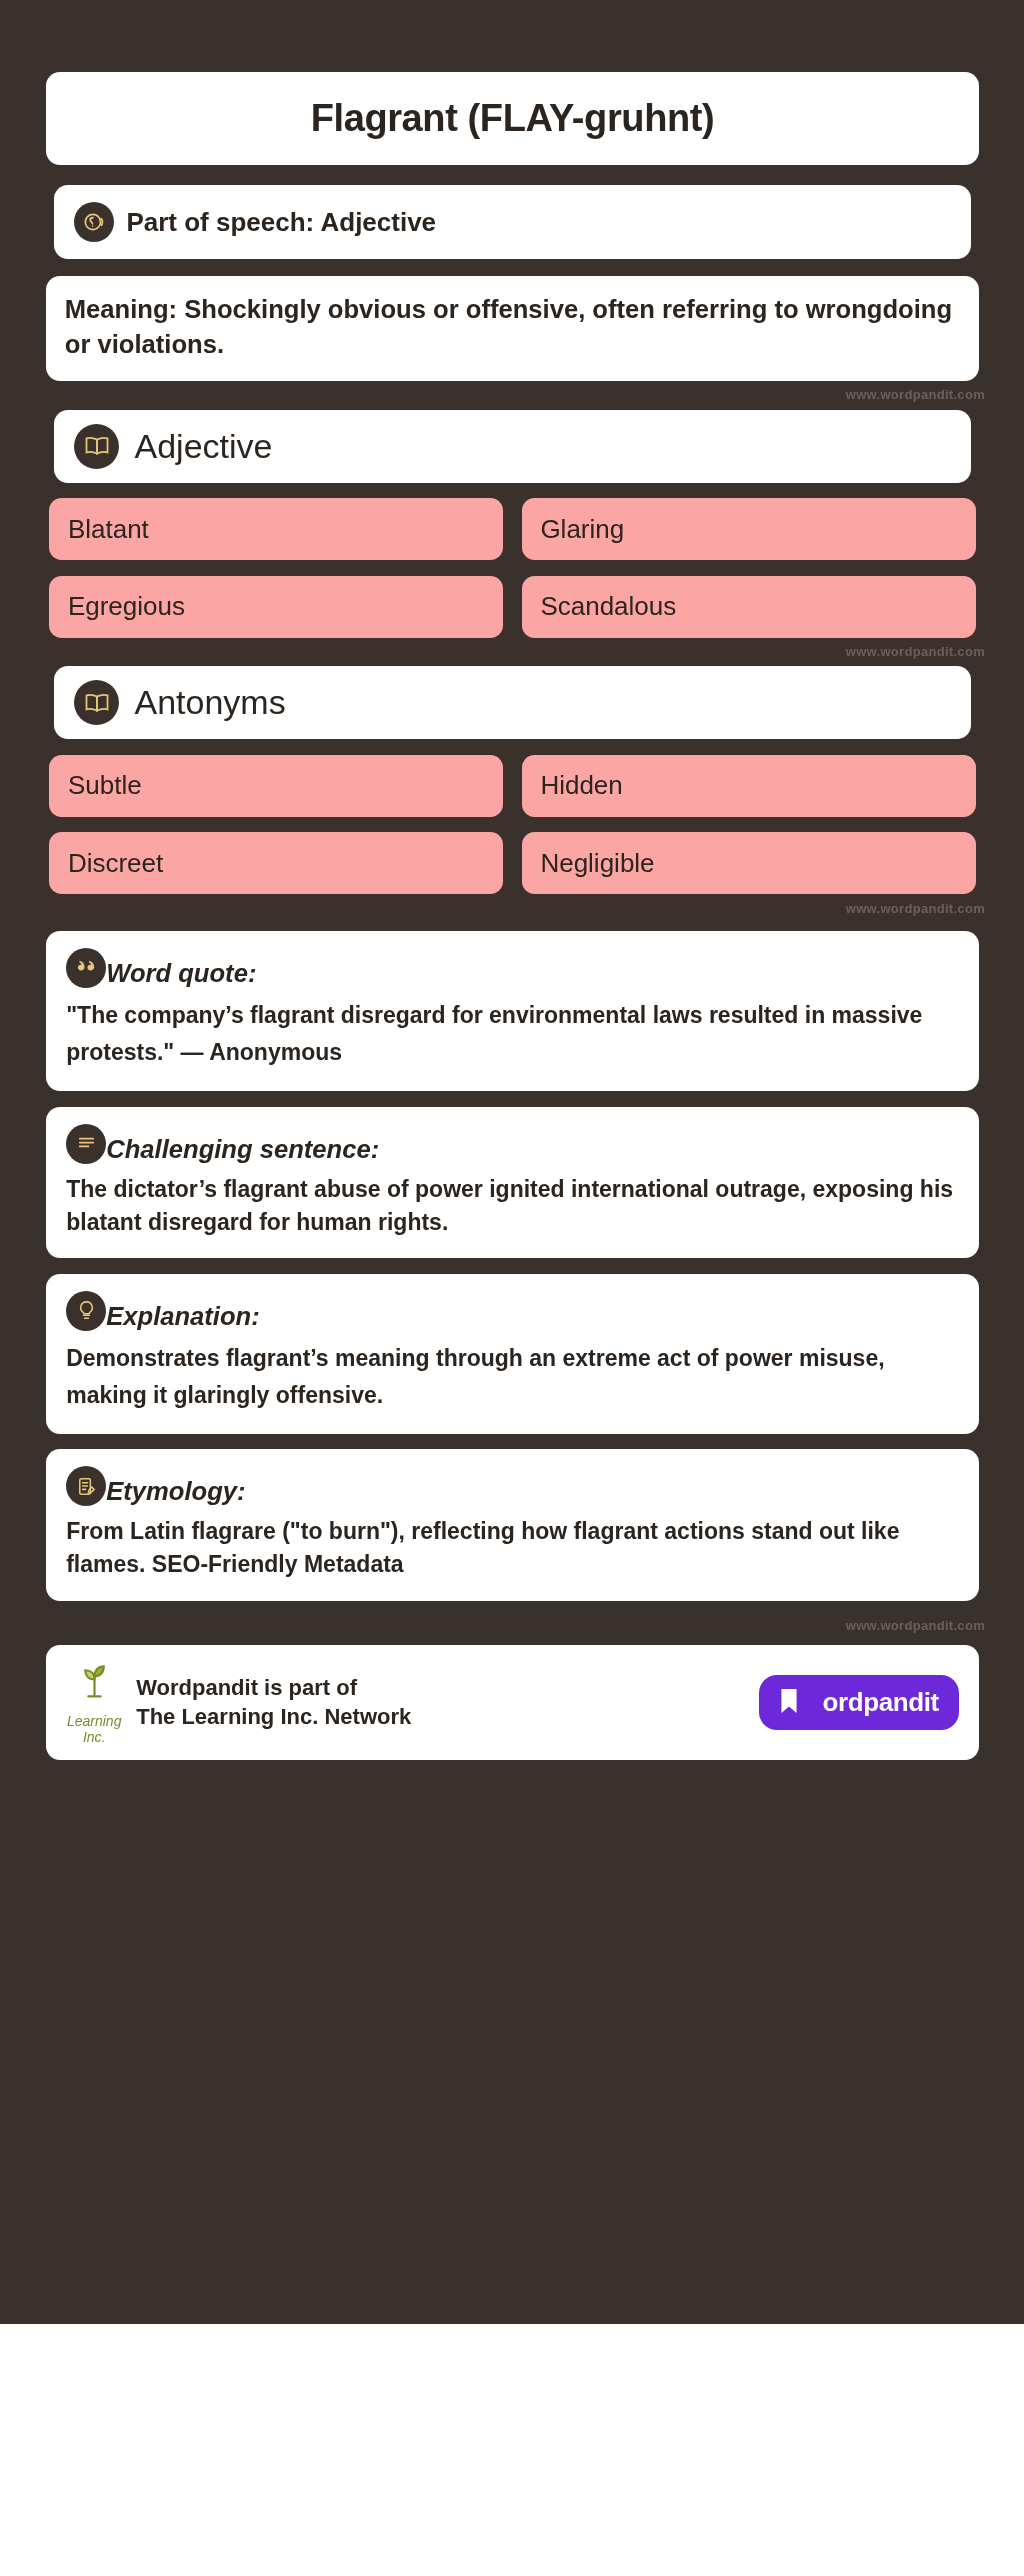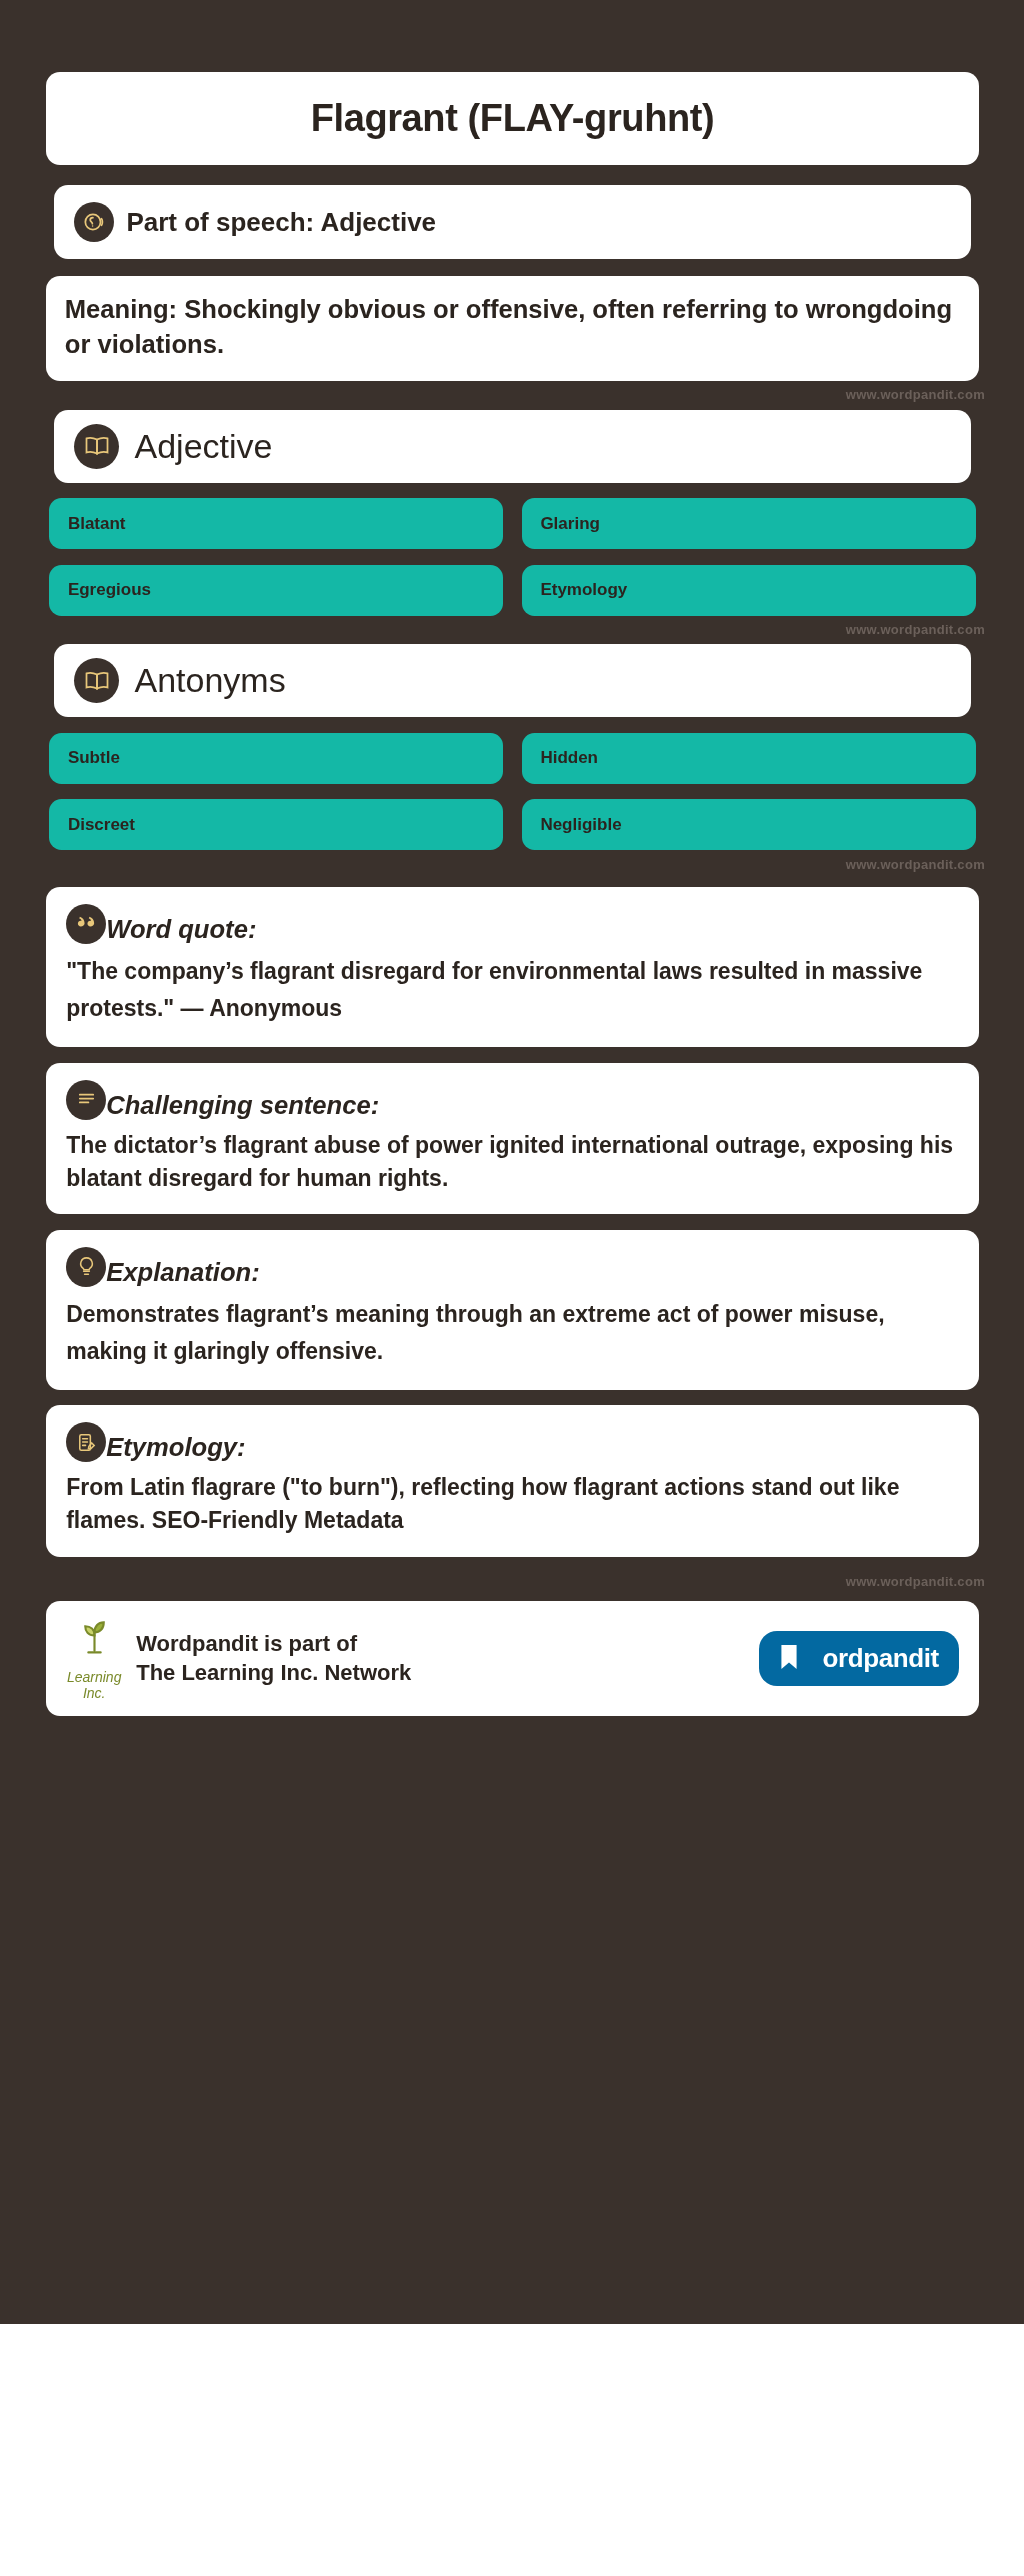--- a/index.html
+++ b/index.html
@@ -84,25 +84,25 @@
   }
   
   .word-grid {
     display: grid;
     grid-template-columns: 1fr 1fr;
     gap: 15.5px 18.6px;
     margin: 15.5px 9.3px 0 9.3px;
   }
   .word-card {
     padding: 15.5px 18.6px;
-    font-size: 17px;
-    font-weight: bold;
+    font-size: 26px;
+    font-weight: normal;
     color: #2b241f;
     border-radius: 12.4px;
-    background: #14b8a6;
+    background: #fca5a5;
   }
   
   .icon-circle {
     width: 40px;
     height: 40px;
     border-radius: 50%;
     background: #3a312c;
     display: inline-flex;
     align-items: center;
     justify-content: center;
@@ -143,21 +143,21 @@
     gap: 14px;
   }
   .footer-text {
     font-size: 22px;
     font-weight: bold;
     color: #2b241f;
     line-height: 1.28;
     flex: 1;
   }
   .logo-badge {
-    background: #0369a1;
+    background: #6d28d9;
     border-radius: 18px;
     padding: 12.4px 20px;
     display: flex;
     align-items: center;
     gap: 24px;
   }
   .logo-badge .brand {
     color: #ffffff;
     font-size: 26px;
     font-weight: bold;
@@ -208,21 +208,21 @@
         <path d="M3 5.5c3-1 5.5-0.8 9 1v12c-3.5-1.8-6-2-9-1z"></path>
         <path d="M21 5.5c-3-1-5.5-0.8-9 1v12c3.5-1.8 6-2 9-1z"></path>
       </svg>
     </span>
     <span class="section-title">Adjective</span>
   </div>
   <div class="word-grid">
     <div class="card word-card">Blatant</div>
     <div class="card word-card">Glaring</div>
     <div class="card word-card">Egregious</div>
-    <div class="card word-card">Etymology</div>
+    <div class="card word-card">Scandalous</div>
   </div>
 
   <div class="watermark">www.wordpandit.com</div>
 
   <div class="card section-card">
     <span class="icon-circle big">
       <svg width="28" height="28" viewBox="0 0 24 24" fill="none" stroke="#e8c77a" stroke-width="1.5">
         <path d="M3 5.5c3-1 5.5-0.8 9 1v12c-3.5-1.8-6-2-9-1z"></path>
         <path d="M21 5.5c-3-1-5.5-0.8-9 1v12c3.5-1.8 6-2 9-1z"></path>
       </svg>

